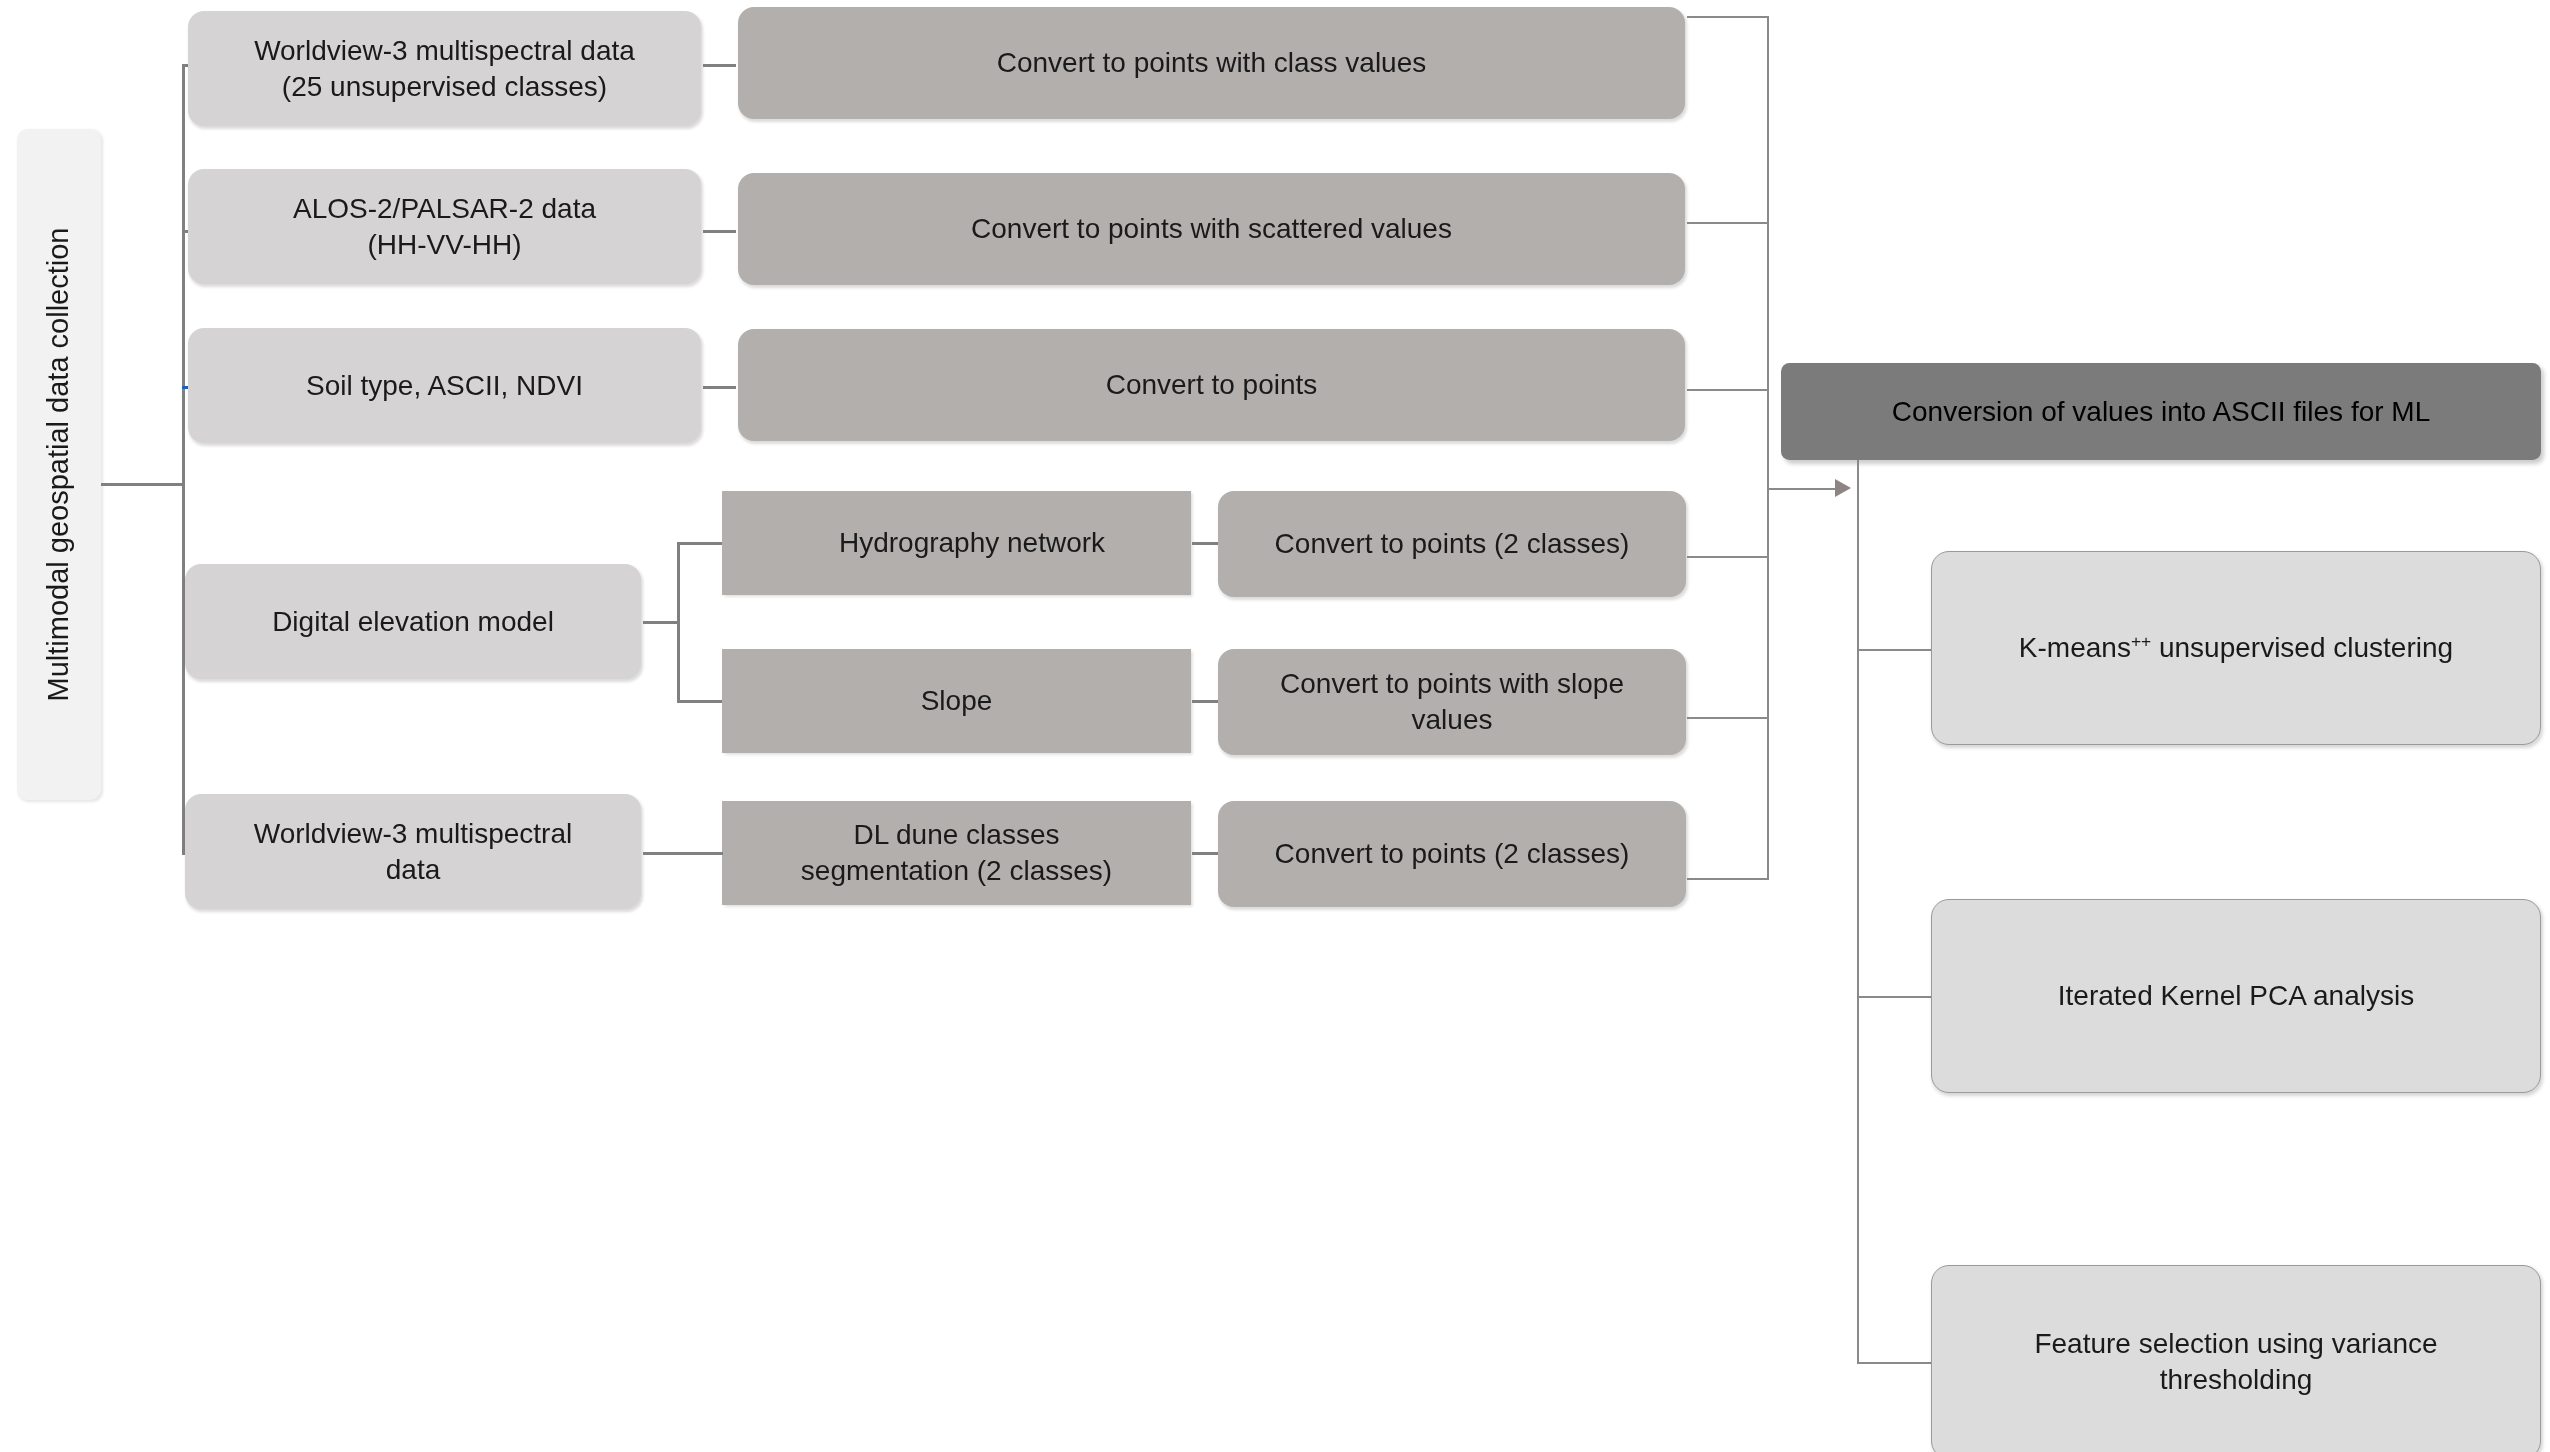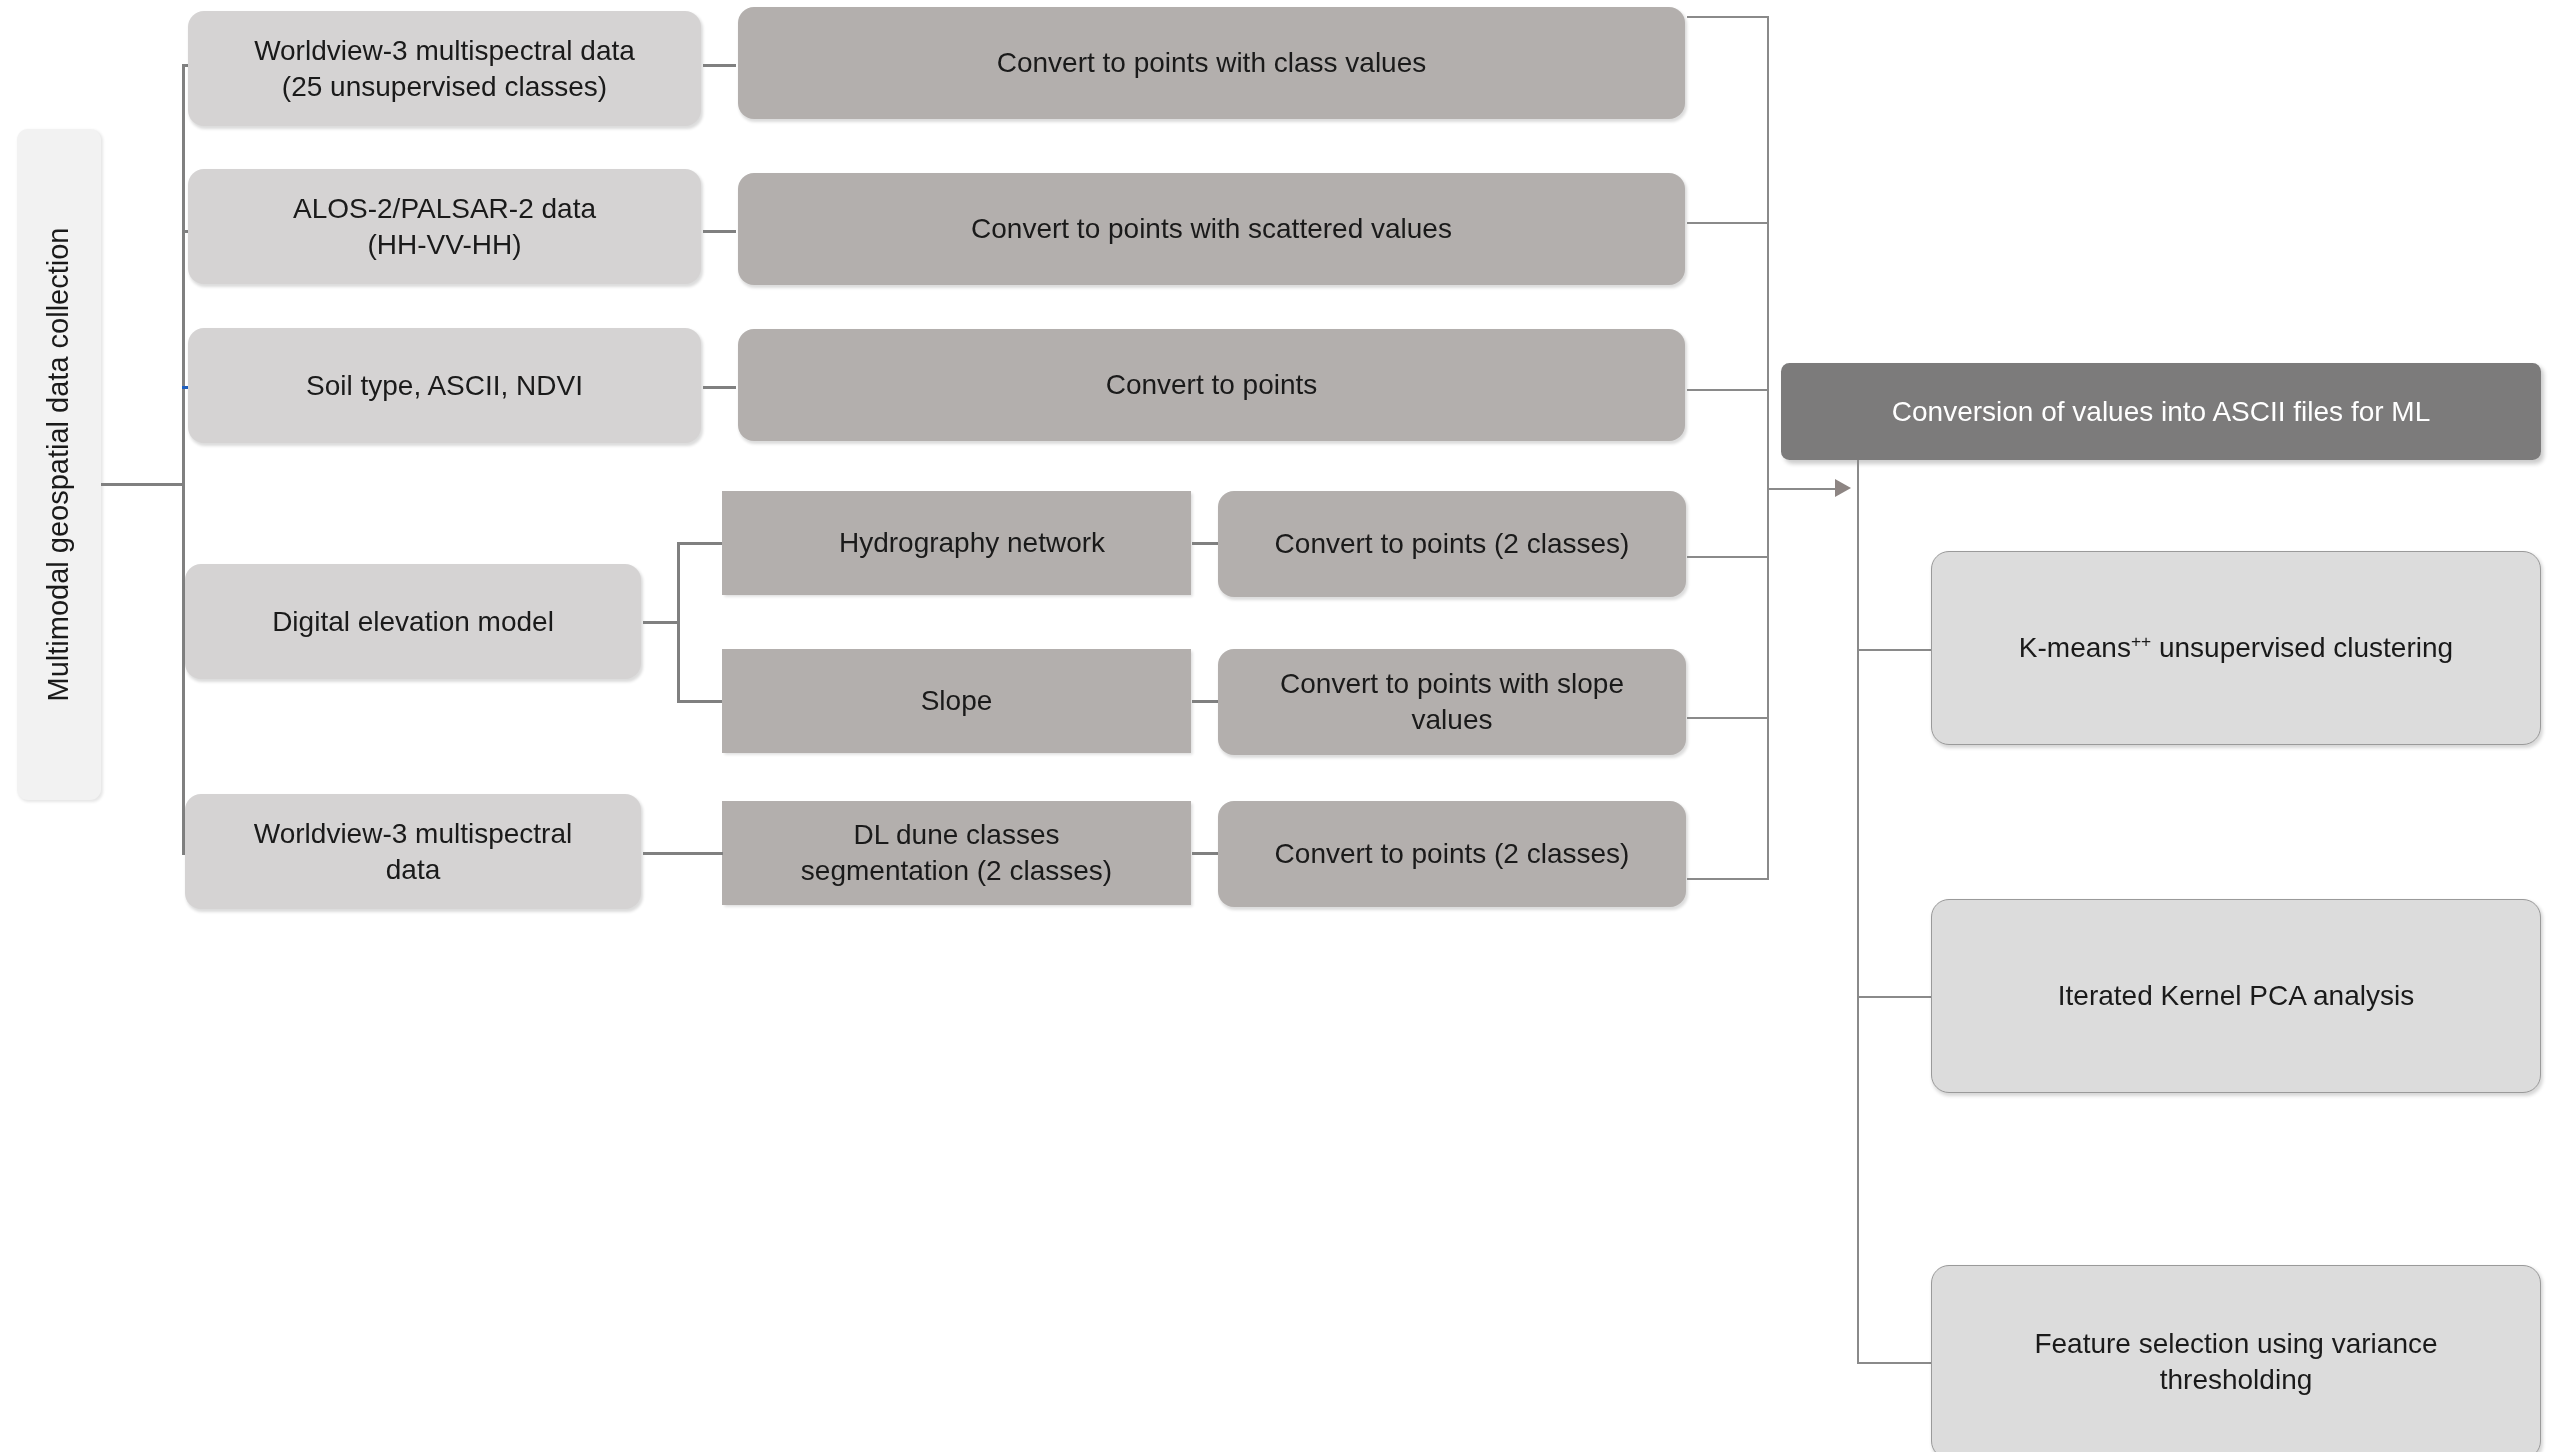--- a/index.html
+++ b/index.html
@@ -39,21 +39,21 @@
     background:#b3afad;
     border-radius:0;
     font-size:28px;
     box-shadow:1.8px 2.4px 3px rgba(0,0,0,0.14);
   }
   
   .dark{
     background:#7c7b7b;
     border-radius:8.5px;
     font-size:28px;
-    color:#ffffff;
+    color:#000000;
     box-shadow:3px 3.6px 4.3px rgba(0,0,0,0.20);
   }
   
   .mlbox{
     background:#dcdcdc;
     border:1.2px solid #9a9a9a;
     border-radius:18px;
     font-size:28px;
     box-shadow:1.8px 2.4px 3.6px rgba(0,0,0,0.16);
   }

